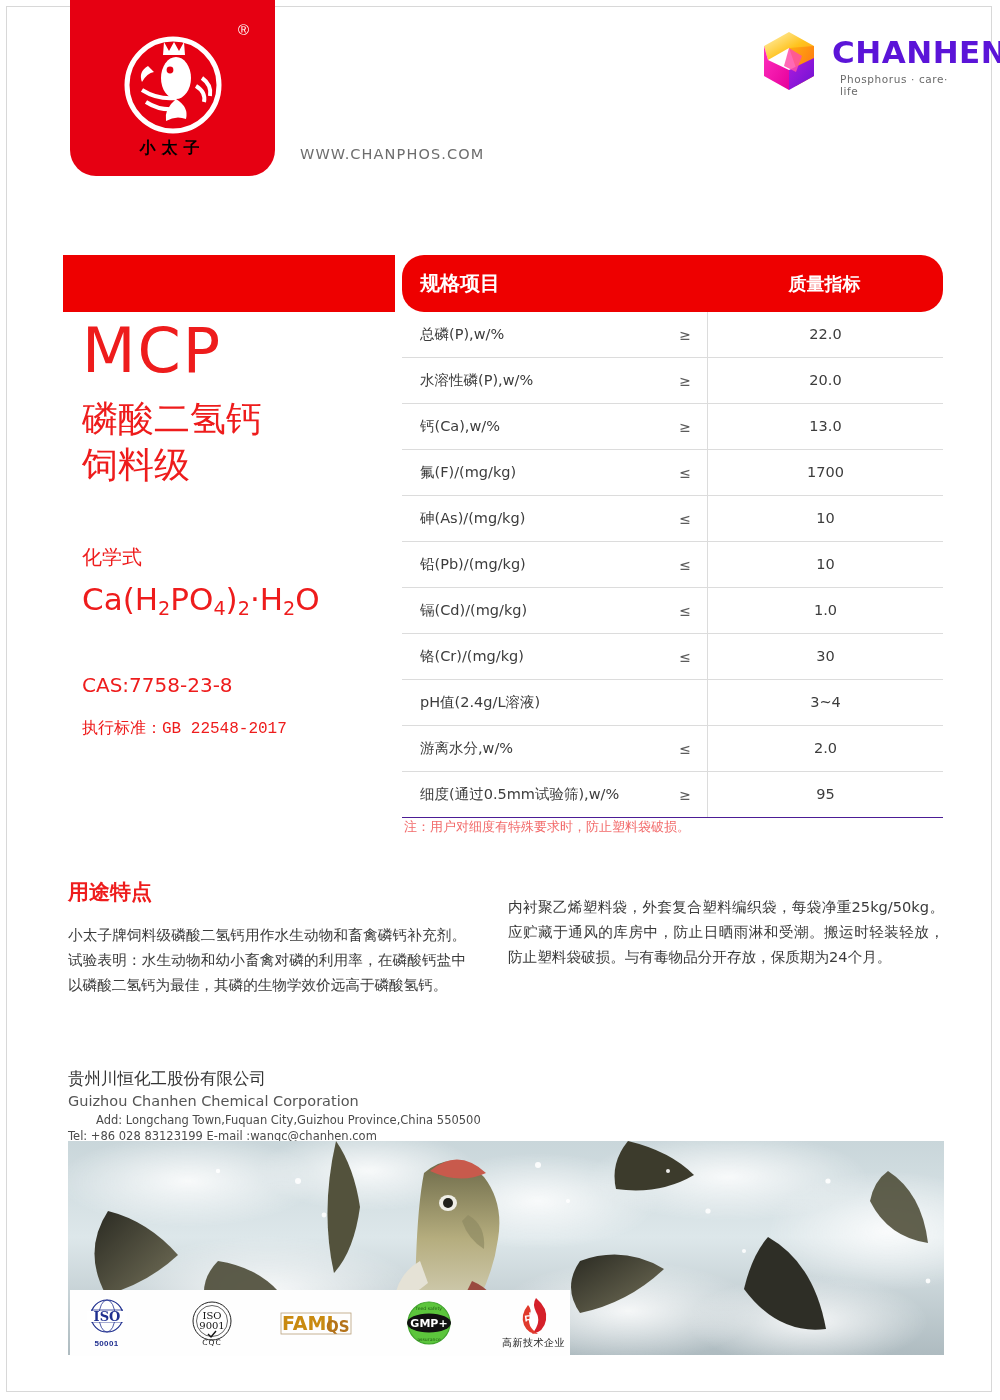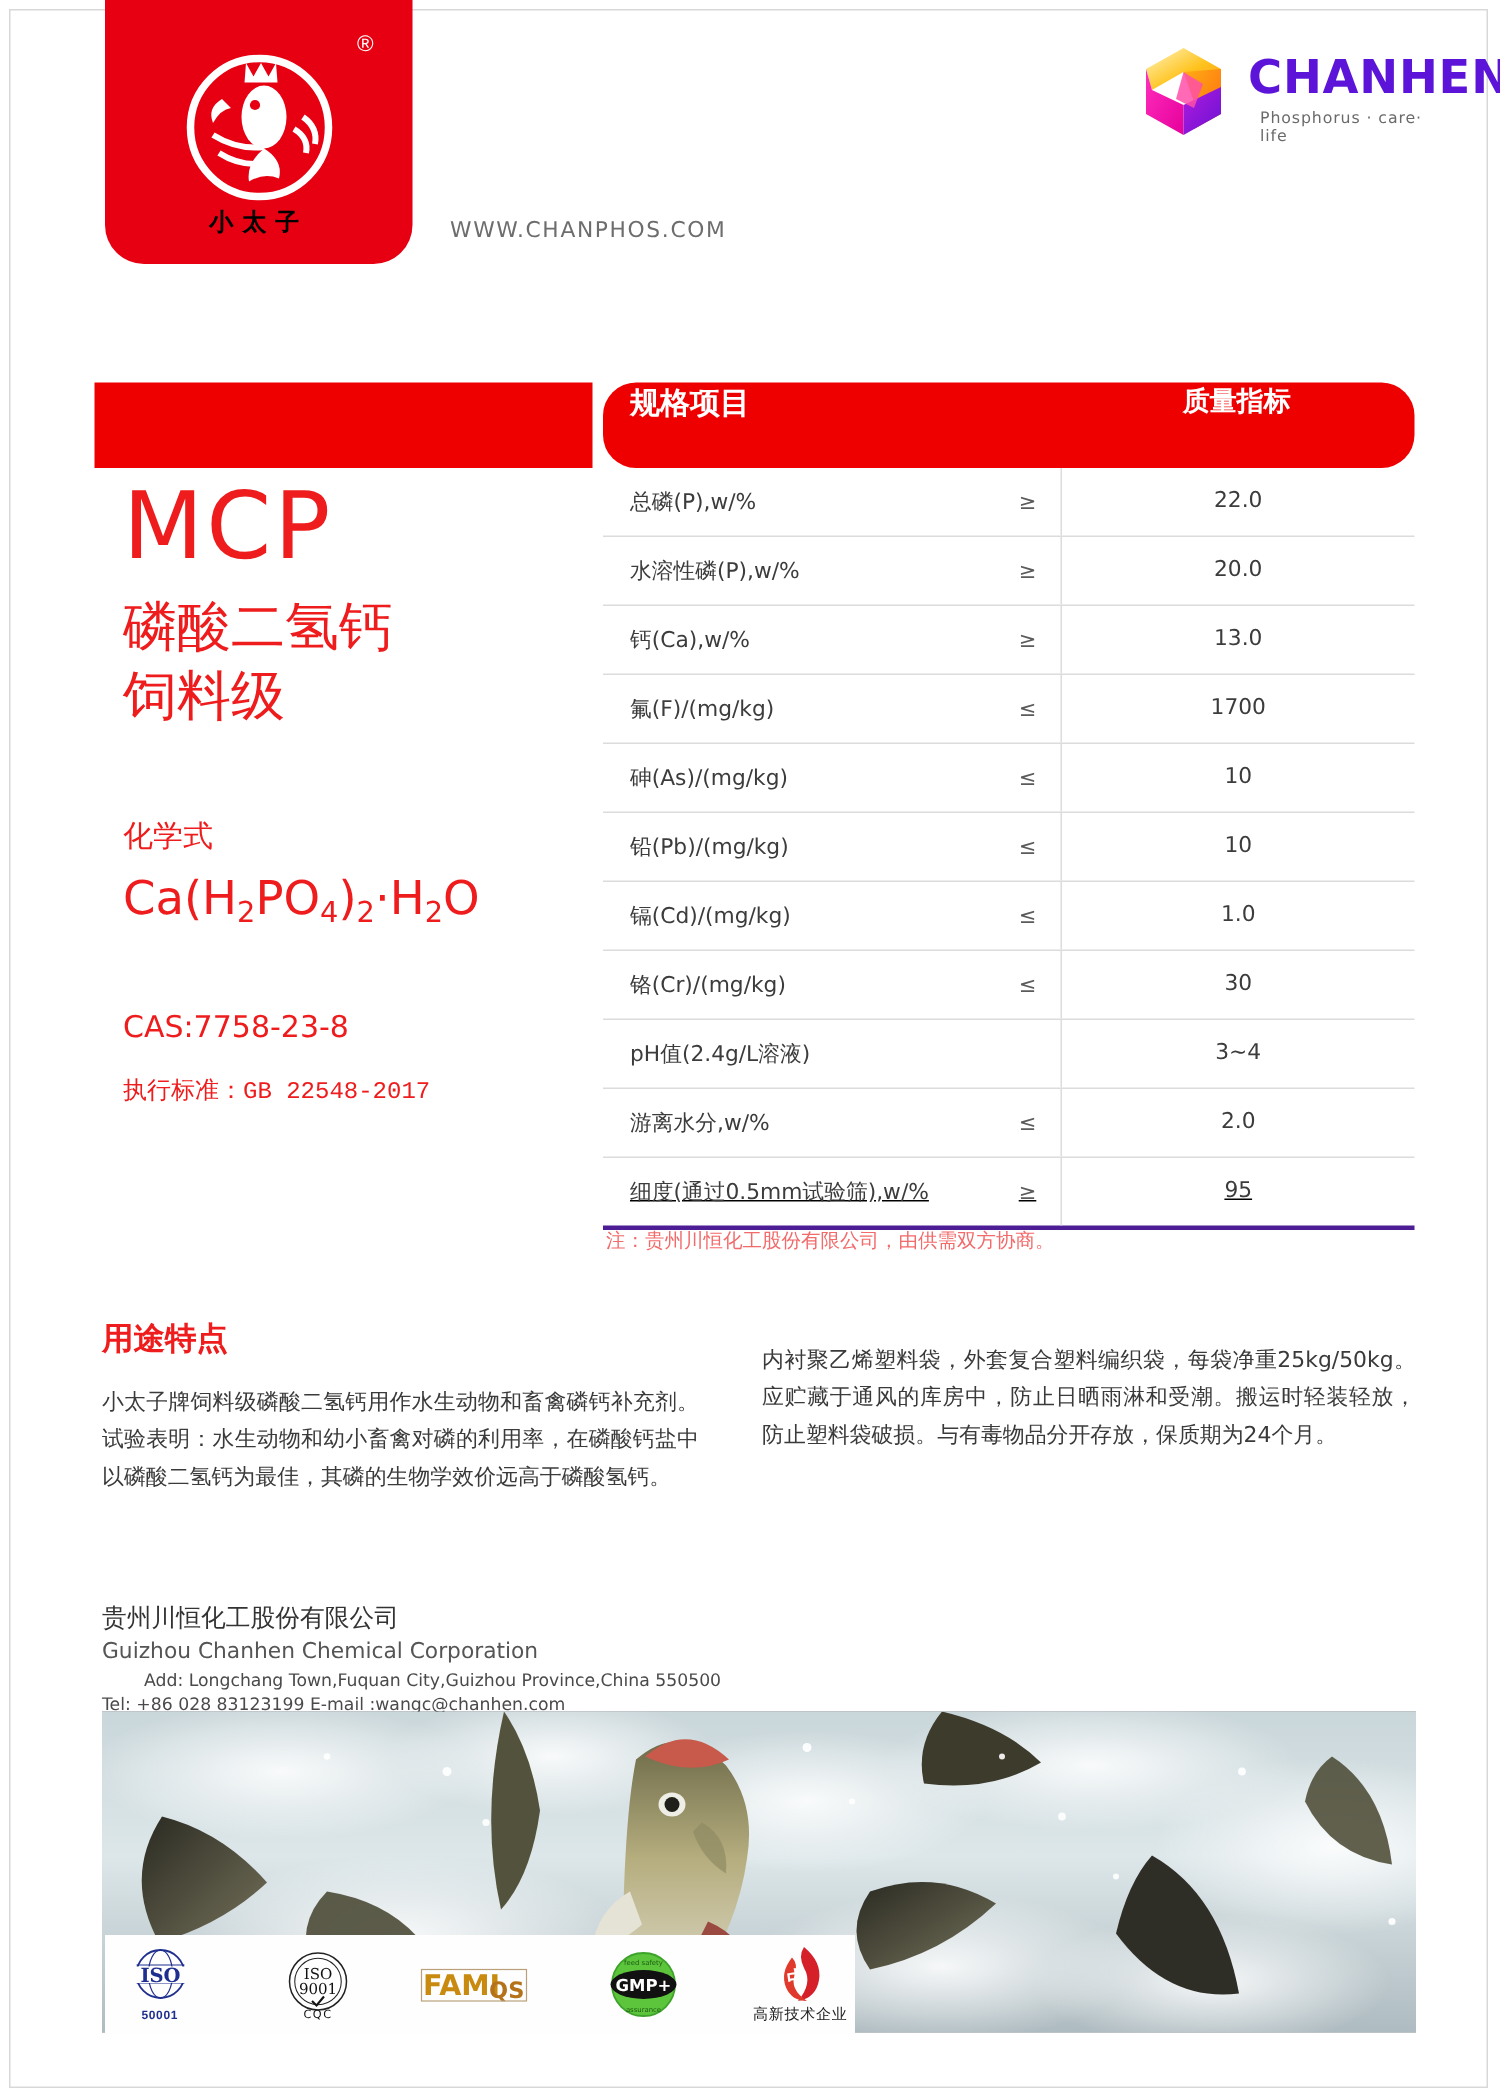--- a/index.html
+++ b/index.html
@@ -26,25 +26,25 @@
   .prod .cn1{font-size:36px;line-height:1.28;margin-top:14px;font-family:"DejaVu Sans",sans-serif;}
   .prod .cn2{font-size:36px;line-height:1.28;font-family:"DejaVu Sans",sans-serif;}
   .prod .flabel{font-size:20px;margin-top:56px;font-family:"DejaVu Sans",sans-serif;}
   .prod .formula{font-size:31px;margin-top:10px;font-family:"DejaVu Sans",sans-serif;}
   .prod .formula sub{font-size:0.62em;vertical-align:-0.28em;}
   .prod .cas{font-size:20px;margin-top:52px;font-family:"DejaVu Sans",sans-serif;}
   .prod .std{font-size:16px;margin-top:21px;font-family:Liberation Mono, monospace;}
 
   
   .table{position:absolute;left:402px;top:255px;width:541px;}
-  .thead{display:flex;height:57px;background:#ee0000;color:#fff;border-radius:22px;}
+  .thead{display:flex;height:57px;background:#ee0000;color:#fff;align-items:center;border-radius:22px;}
   .thead .c1{width:286px;padding-left:18px;font-size:20px;font-weight:700;font-family:"DejaVu Sans",sans-serif;}
   .thead .c2{flex:1;text-align:center;font-size:18px;font-weight:700;font-family:"DejaVu Sans",sans-serif;}
   .trow{display:flex;height:45px;align-items:center;border-bottom:1px solid #dcdcdc;}
-  .trow:last-child{border-bottom:3px solid #4c1d95;text-decoration:underline;}
+  .trow:last-child{border-bottom:1px solid #4c1d95;}
   .trow .item{width:243px;padding-left:18px;font-size:14.5px;color:#3c3c3c;font-family:"DejaVu Sans",sans-serif;white-space:nowrap;}
   .trow .op{width:44px;text-align:center;font-size:14px;color:#5b5b5b;font-family:"DejaVu Sans",sans-serif;}
   .trow .val{flex:1;text-align:center;font-size:14.5px;color:#3c3c3c;border-left:1px solid #dcdcdc;height:45px;line-height:45px;font-family:"DejaVu Sans",sans-serif;}
   .tnote{position:absolute;left:404px;top:818px;font-size:13px;color:#f26a6a;font-family:"DejaVu Sans",sans-serif;}
 
   
   .sec{position:absolute;}
   .sec h3{margin:0;color:#ee1c1c;font-size:21px;font-weight:700;font-family:"DejaVu Sans",sans-serif;}
   .sec p{margin:16px 0 0 0;font-size:14.6px;line-height:1.72;color:#3a3a3a;text-align:justify;font-family:"DejaVu Sans",sans-serif;}
   #sec-use{left:68px;top:878px;width:398px;}
@@ -191,21 +191,21 @@
           <div class="op">≤</div>
           <div class="val">2.0</div>
         </div>
         <div class="trow">
           <div class="item">细度(通过0.5mm试验筛),w/%</div>
           <div class="op">≥</div>
           <div class="val">95</div>
         </div>
       </div>
   </div>
-  <div class="tnote">注：贵州川恒化工股份有限公司，由供需双方协商。</div>
+  <div class="tnote">注：用户对细度有特殊要求时，防止塑料袋破损。</div>
 
   <div class="sec" id="sec-use">
     <h3>用途特点</h3>
     <p>小太子牌饲料级磷酸二氢钙用作水生动物和畜禽磷钙补充剂。试验表明：水生动物和幼小畜禽对磷的利用率，在磷酸钙盐中以磷酸二氢钙为最佳，其磷的生物学效价远高于磷酸氢钙。</p>
   </div>
   <div class="sec" id="sec-pack">
     <p>内衬聚乙烯塑料袋，外套复合塑料编织袋，每袋净重25kg/50kg。应贮藏于通风的库房中，防止日晒雨淋和受潮。搬运时轻装轻放，防止塑料袋破损。与有毒物品分开存放，保质期为24个月。</p>
   </div>
 
   <div class="company">

